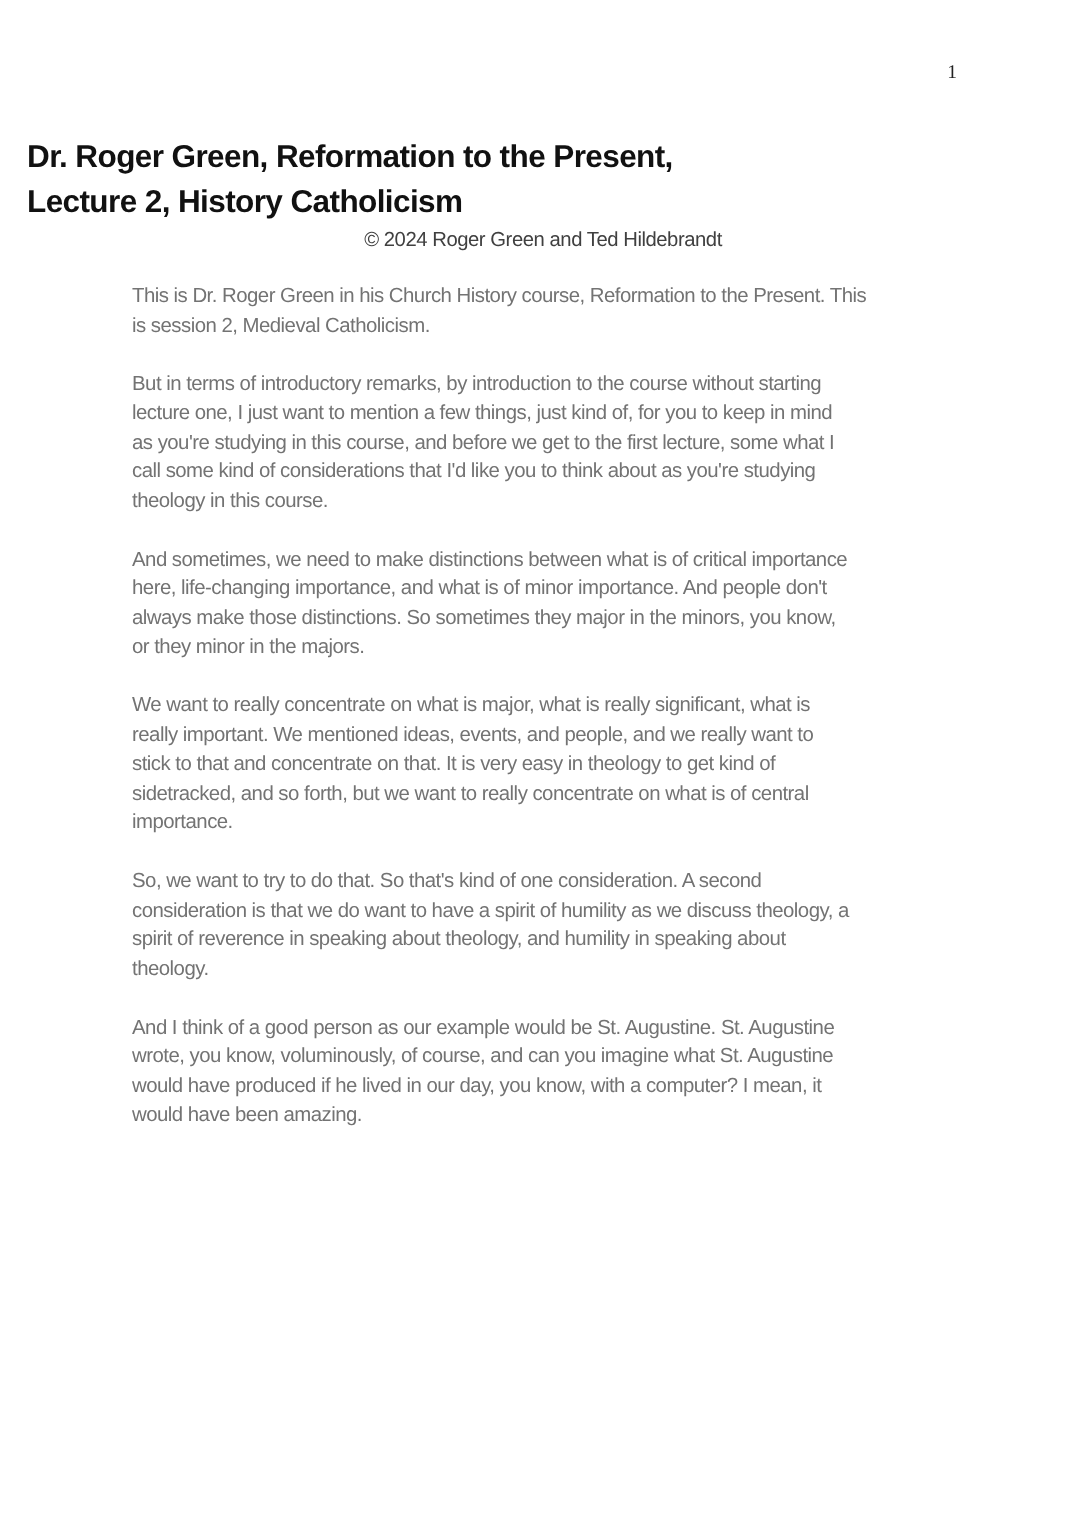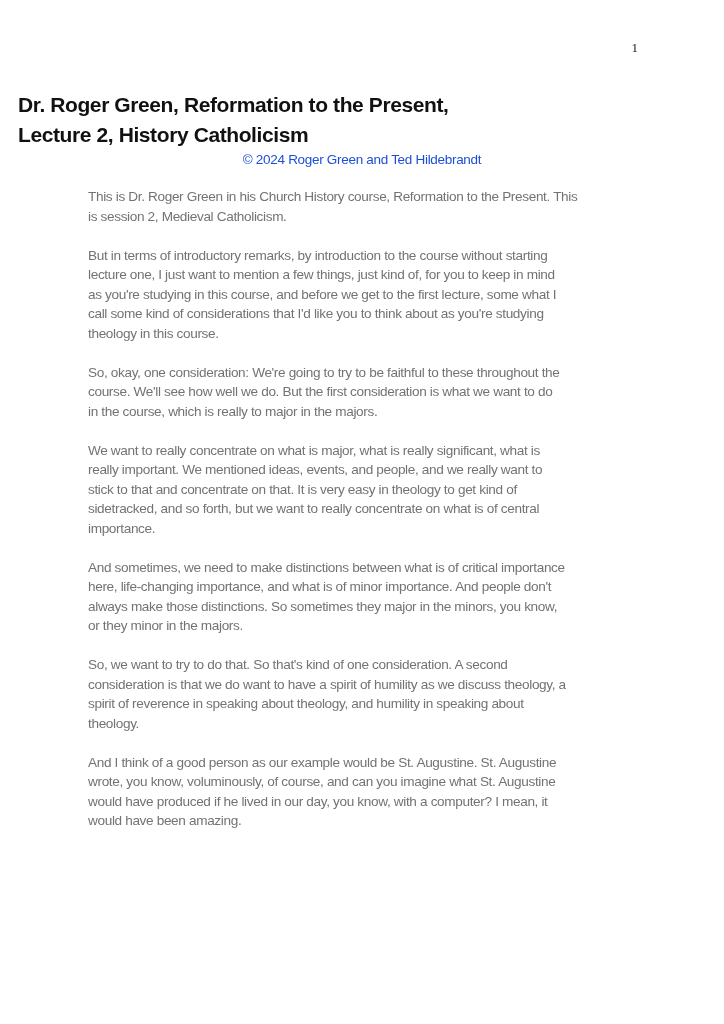--- a/index.html
+++ b/index.html
@@ -9,21 +9,21 @@
     font-family: "Liberation Serif", serif; font-size: 13px; color: #222;
   }
   .title {
     position: absolute; top: 90px; left: 0; width: 724px; 
     font-family: "Liberation Sans", sans-serif; font-weight: bold; font-size: 21px;
     line-height: 30px; letter-spacing: -0.4px; margin: 0; padding-left: 18px;
   }
   .copyright {
     position: absolute; top: 150px; left: 0; width: 724px; text-align: center;
     font-family: "Liberation Sans", sans-serif; font-size: 13.5px; line-height: 20px;
-    letter-spacing: -0.3px; color: #1d4ed8; margin: 0;
+    letter-spacing: -0.3px; color: #404040; margin: 0;
   }
   .body {
     position: absolute; top: 187px; left: 88px; width: 590px;
     font-family: "Liberation Sans", sans-serif; font-size: 13.6px; line-height: 19.5px;
     letter-spacing: -0.35px; color: #737373;
   }
   .body p { margin: 0 0 19.5px 0; white-space: pre-line; }
 </style>
 </head>
 <body>
@@ -38,32 +38,29 @@
 <div class="copyright">© 2024 Roger Green and Ted Hildebrandt</div>
 
 <div class="body">
   <p>This is Dr. Roger Green in his Church History course, Reformation to the Present. This
 is session 2, Medieval Catholicism.</p>
   <p>But in terms of introductory remarks, by introduction to the course without starting
 lecture one, I just want to mention a few things, just kind of, for you to keep in mind
 as you're studying in this course, and before we get to the first lecture, some what I
 call some kind of considerations that I'd like you to think about as you're studying
 theology in this course.</p>
-  <p>So, okay, one consideration: We're going to try to be faithful to these throughout the
-course. We'll see how well we do. But the first consideration is what we want to do
-in the course, which is really to major in the majors.</p>
+  <p>And sometimes, we need to make distinctions between what is of critical importance
+here, life-changing importance, and what is of minor importance. And people don't
+always make those distinctions. So sometimes they major in the minors, you know,
+or they minor in the majors.</p>
   <p>We want to really concentrate on what is major, what is really significant, what is
 really important. We mentioned ideas, events, and people, and we really want to
 stick to that and concentrate on that. It is very easy in theology to get kind of
 sidetracked, and so forth, but we want to really concentrate on what is of central
 importance.</p>
-  <p>And sometimes, we need to make distinctions between what is of critical importance
-here, life-changing importance, and what is of minor importance. And people don't
-always make those distinctions. So sometimes they major in the minors, you know,
-or they minor in the majors.</p>
   <p>So, we want to try to do that. So that's kind of one consideration. A second
 consideration is that we do want to have a spirit of humility as we discuss theology, a
 spirit of reverence in speaking about theology, and humility in speaking about
 theology.</p>
   <p>And I think of a good person as our example would be St. Augustine. St. Augustine
 wrote, you know, voluminously, of course, and can you imagine what St. Augustine
 would have produced if he lived in our day, you know, with a computer? I mean, it
 would have been amazing.</p>
 </div>
 

